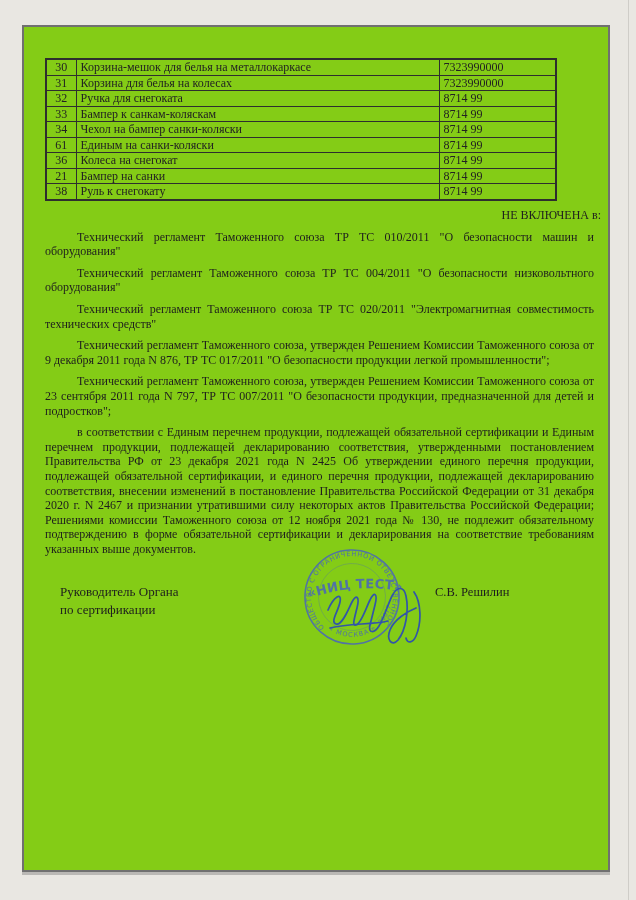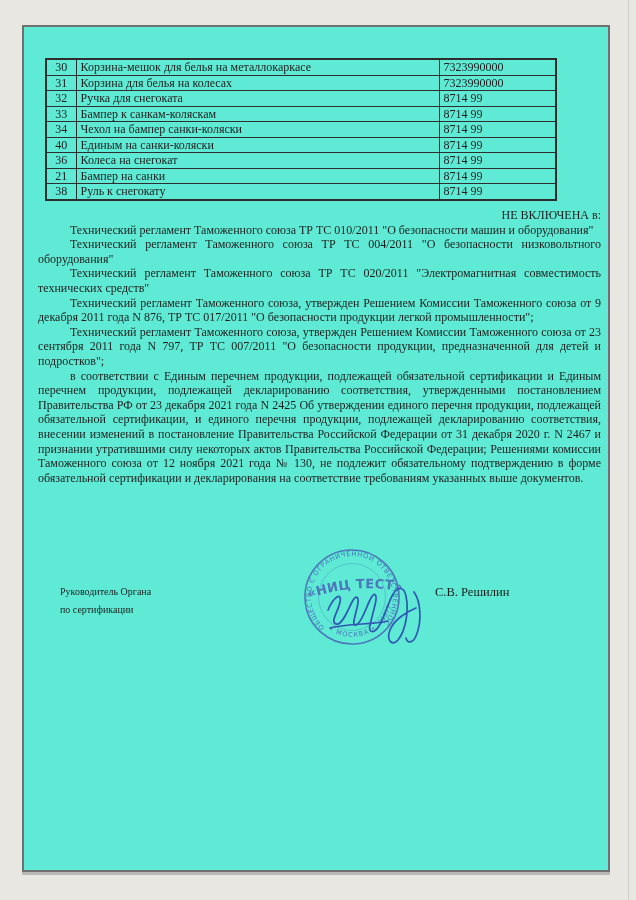--- a/index.html
+++ b/index.html
@@ -7,21 +7,21 @@
     width:636px;height:900px;position:relative;overflow:hidden;
     background:#e9e7e2;
     font-family:"Liberation Serif",serif;
   }
   .edge-line{
     position:absolute;left:628px;top:0;width:1px;height:900px;
     background:#cfcdc8;
   }
   .page{
     position:absolute;left:22px;top:25px;width:588px;height:847px;
-    box-sizing:border-box;background:#5eead4;
+    box-sizing:border-box;background:#84cc16;
     border:2px solid #707070;
     box-shadow:0 3px 0 rgba(115,115,115,.4);
   }
   
   table.items{
     position:absolute;left:21px;top:31px;width:510px;
     border-collapse:collapse;table-layout:fixed;
     border:2px solid #2e2e2e;
   }
   table.items td{
@@ -35,25 +35,25 @@
   td.c-num{text-align:center;padding:0;}
   td.c-name{padding-left:9px;}
   td.c-code{padding-left:7px;}
   
   .textblock{
     position:absolute;left:14px;top:181px;width:563px;
     font-size:12px;line-height:14.6px;color:#1e1e1e;
     text-align:justify;
   }
   .not-included{margin:0 0 0 22px;text-align:right;}
-  .para{margin:0;text-indent:32px;}
+  .para{margin:7px;text-indent:32px;}
   
   .sig-title{
     position:absolute;left:36px;top:556px;
-    font-size:10px;line-height:18px;color:#1e1e1e;
+    font-size:13px;line-height:18px;color:#1e1e1e;
   }
   .sig-name{
     position:absolute;left:411px;top:558px;
     font-size:12.5px;color:#1e1e1e;text-align:center;
   }
   
   .stamp{
     position:absolute;left:266px;top:508px;width:124px;height:124px;
     opacity:.88;transform:rotate(-3deg);
   }
@@ -96,21 +96,21 @@
         <td class="c-num">33</td>
         <td class="c-name">Бампер к санкам-коляскам</td>
         <td class="c-code">8714 99</td>
       </tr>
       <tr>
         <td class="c-num">34</td>
         <td class="c-name">Чехол на бампер санки-коляски</td>
         <td class="c-code">8714 99</td>
       </tr>
       <tr>
-        <td class="c-num">40</td>
+        <td class="c-num">61</td>
         <td class="c-name">Единым на санки-коляски</td>
         <td class="c-code">8714 99</td>
       </tr>
       <tr>
         <td class="c-num">36</td>
         <td class="c-name">Колеса на снегокат</td>
         <td class="c-code">8714 99</td>
       </tr>
       <tr>
         <td class="c-num">21</td>

